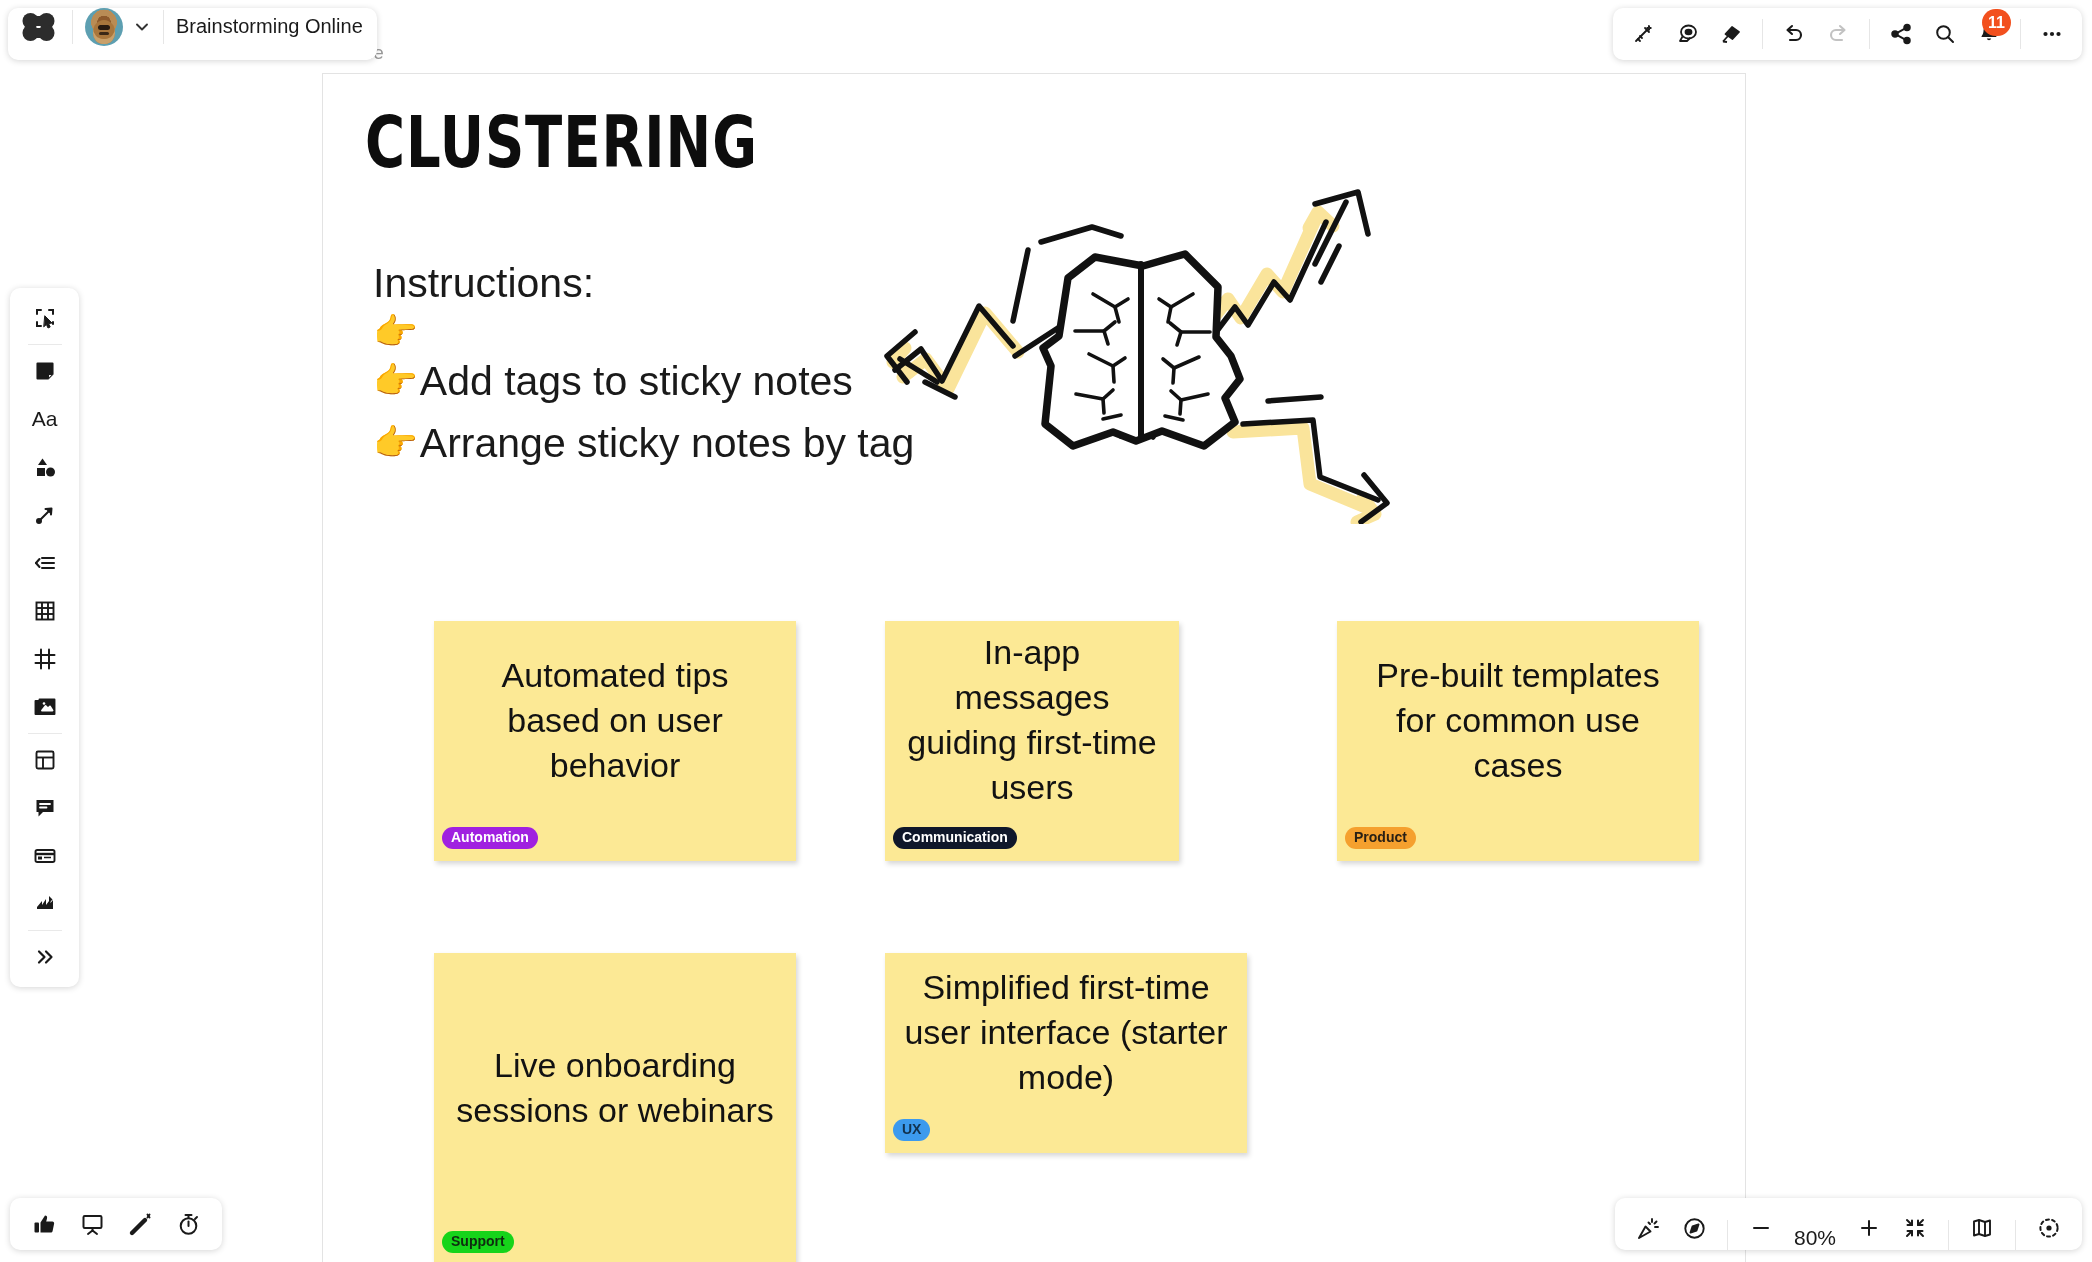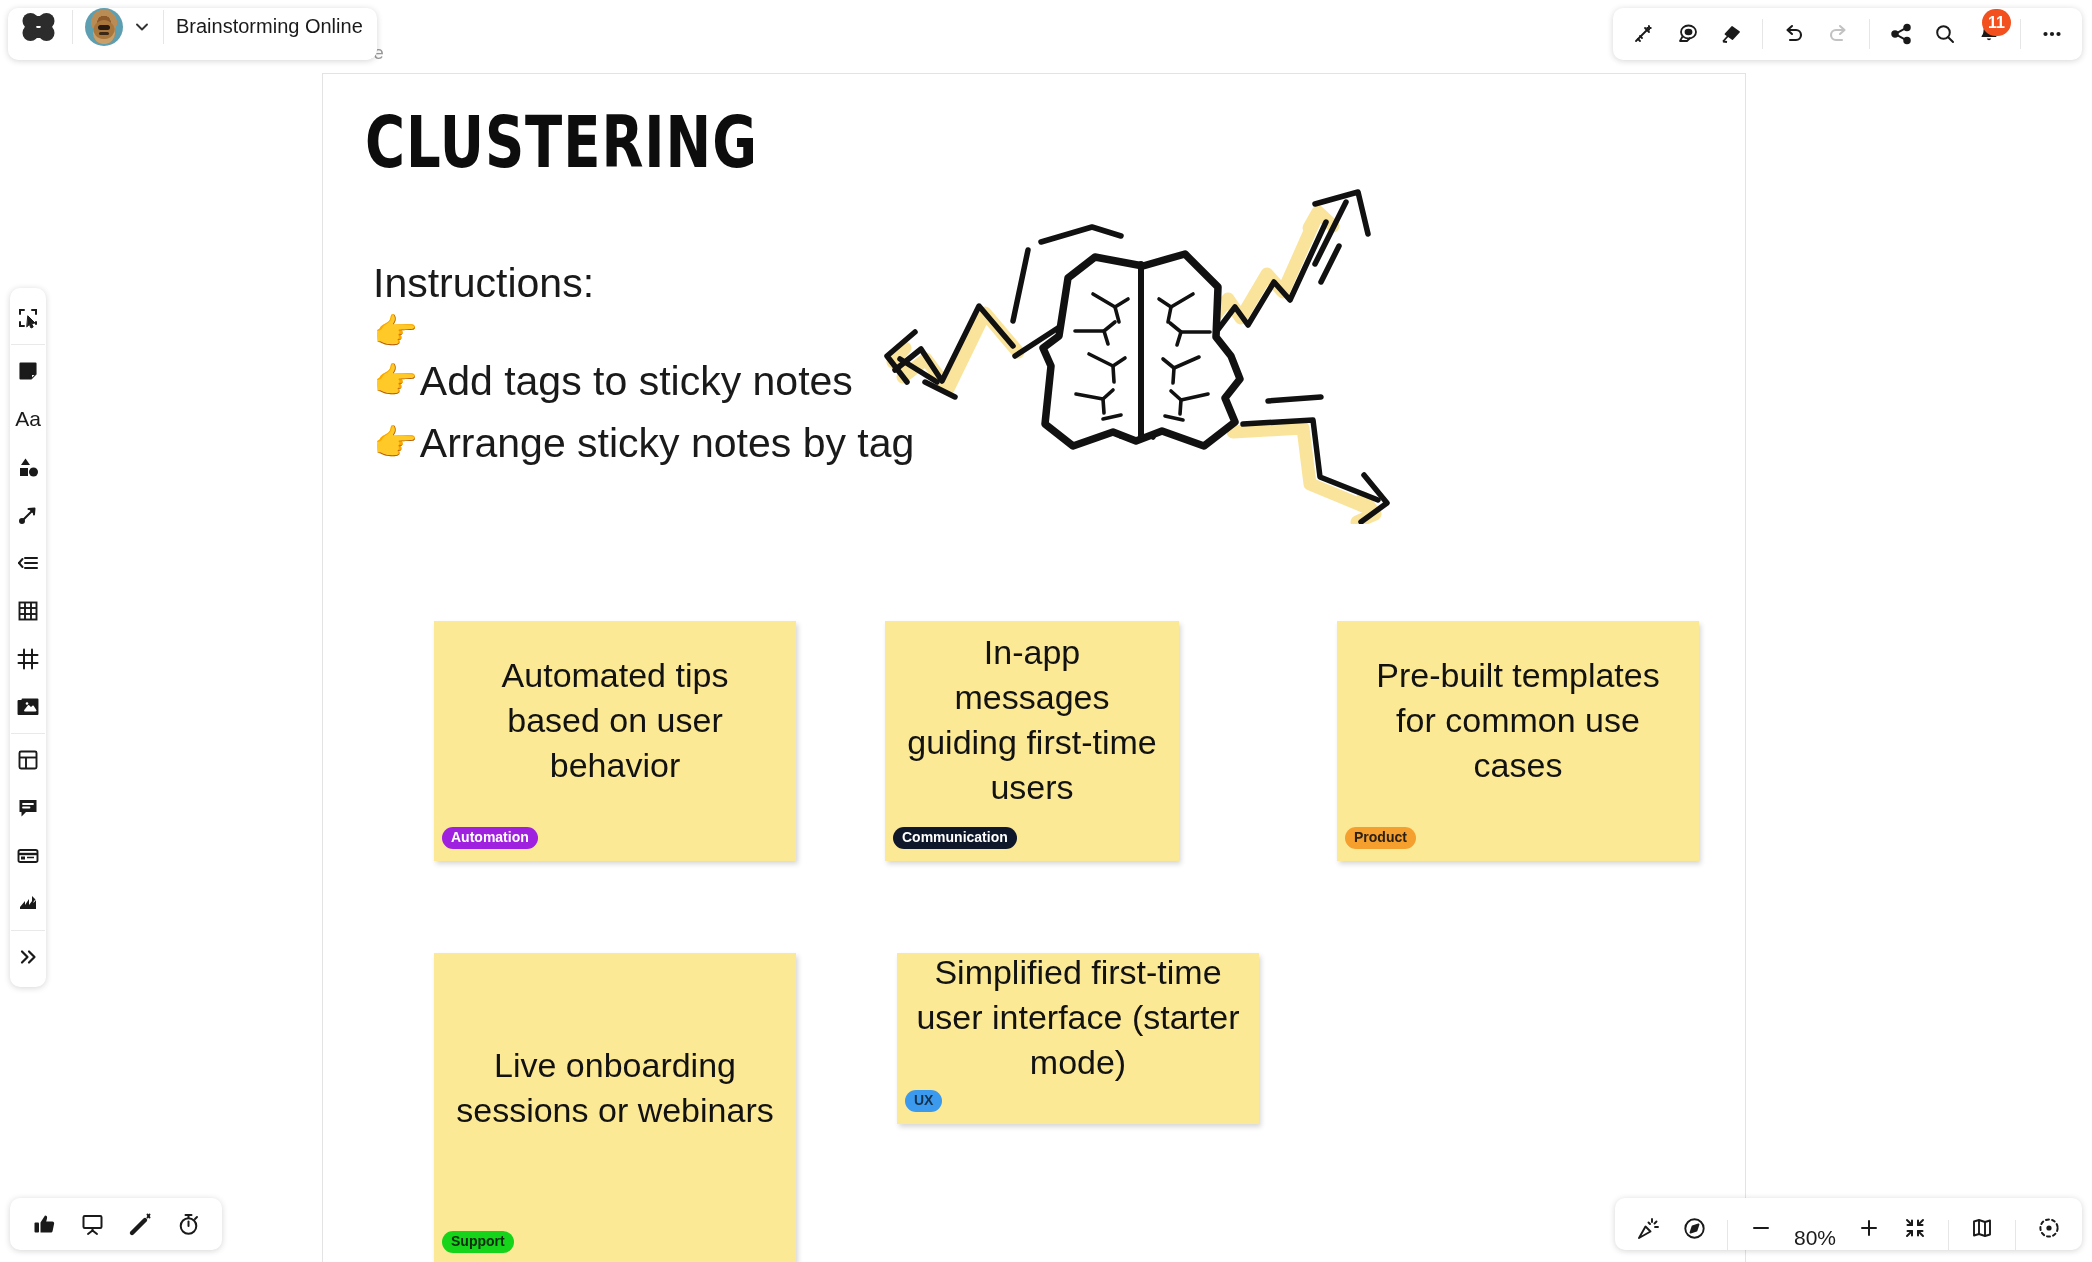--- a/index.html
+++ b/index.html
@@ -128,21 +128,21 @@
     min-width: 27px; height: 27px; border-radius: 14px;
     background: #F2501E; color: #fff;
     font-size: 16px; font-weight: 700;
     display: flex; align-items: center; justify-content: center;
     padding: 12px 6px;
   }
 
   
   #tool-rail {
     position: absolute; left: 10px; top: 288px;
-    width: 36px;
+    width: 69px;
     background: #fff; border-radius: 10px;
     box-shadow: 0 1px 6px rgba(0,0,0,.17);
     padding: 6px 0;
     display: flex; flex-direction: column; align-items: center;
   }
   #tool-rail .ti {
     width: 44px; height: 48px;
     display: flex; align-items: center; justify-content: center; cursor: pointer;
   }
   #tool-rail .rsep { width: 34px; height: 1px; background: #e9e9e9; margin: 2px 0; }
@@ -275,21 +275,21 @@
             <div class="tag" style="background: #0f172a; color: rgb(255, 255, 255);">Communication</div>
           </div>
           <div class="sticky" style="left: 1014px; top: 547px; width: 362px; height: 240px; background: rgb(252, 233, 149);">
             <div class="body">Pre-built templates for common use cases</div>
             <div class="tag" style="background: rgb(245, 160, 46); color: rgb(42, 32, 21);">Product</div>
           </div>
           <div class="sticky" style="left: 111px; top: 879px; width: 362px; height: 312px; background: rgb(252, 233, 149);">
             <div class="body">Live onboarding sessions or webinars</div>
             <div class="tag" style="background: rgb(22, 212, 26); color: rgb(15, 44, 16);">Support</div>
           </div>
-          <div class="sticky" style="left: 574px; top: 879px; width: 362px; height: 171px; background: rgb(252, 233, 149);">
+          <div class="sticky" style="left: 562px; top: 879px; width: 362px; height: 200px; background: rgb(252, 233, 149);">
             <div class="body">Simplified first-time user interface (starter mode)</div>
             <div class="tag" style="background: rgb(60, 154, 238); color: rgb(18, 50, 79);">UX</div>
           </div>
         </div>
 
     </div>
   </div>
 
   <div id="topbar-left">
     <div class="logo">

